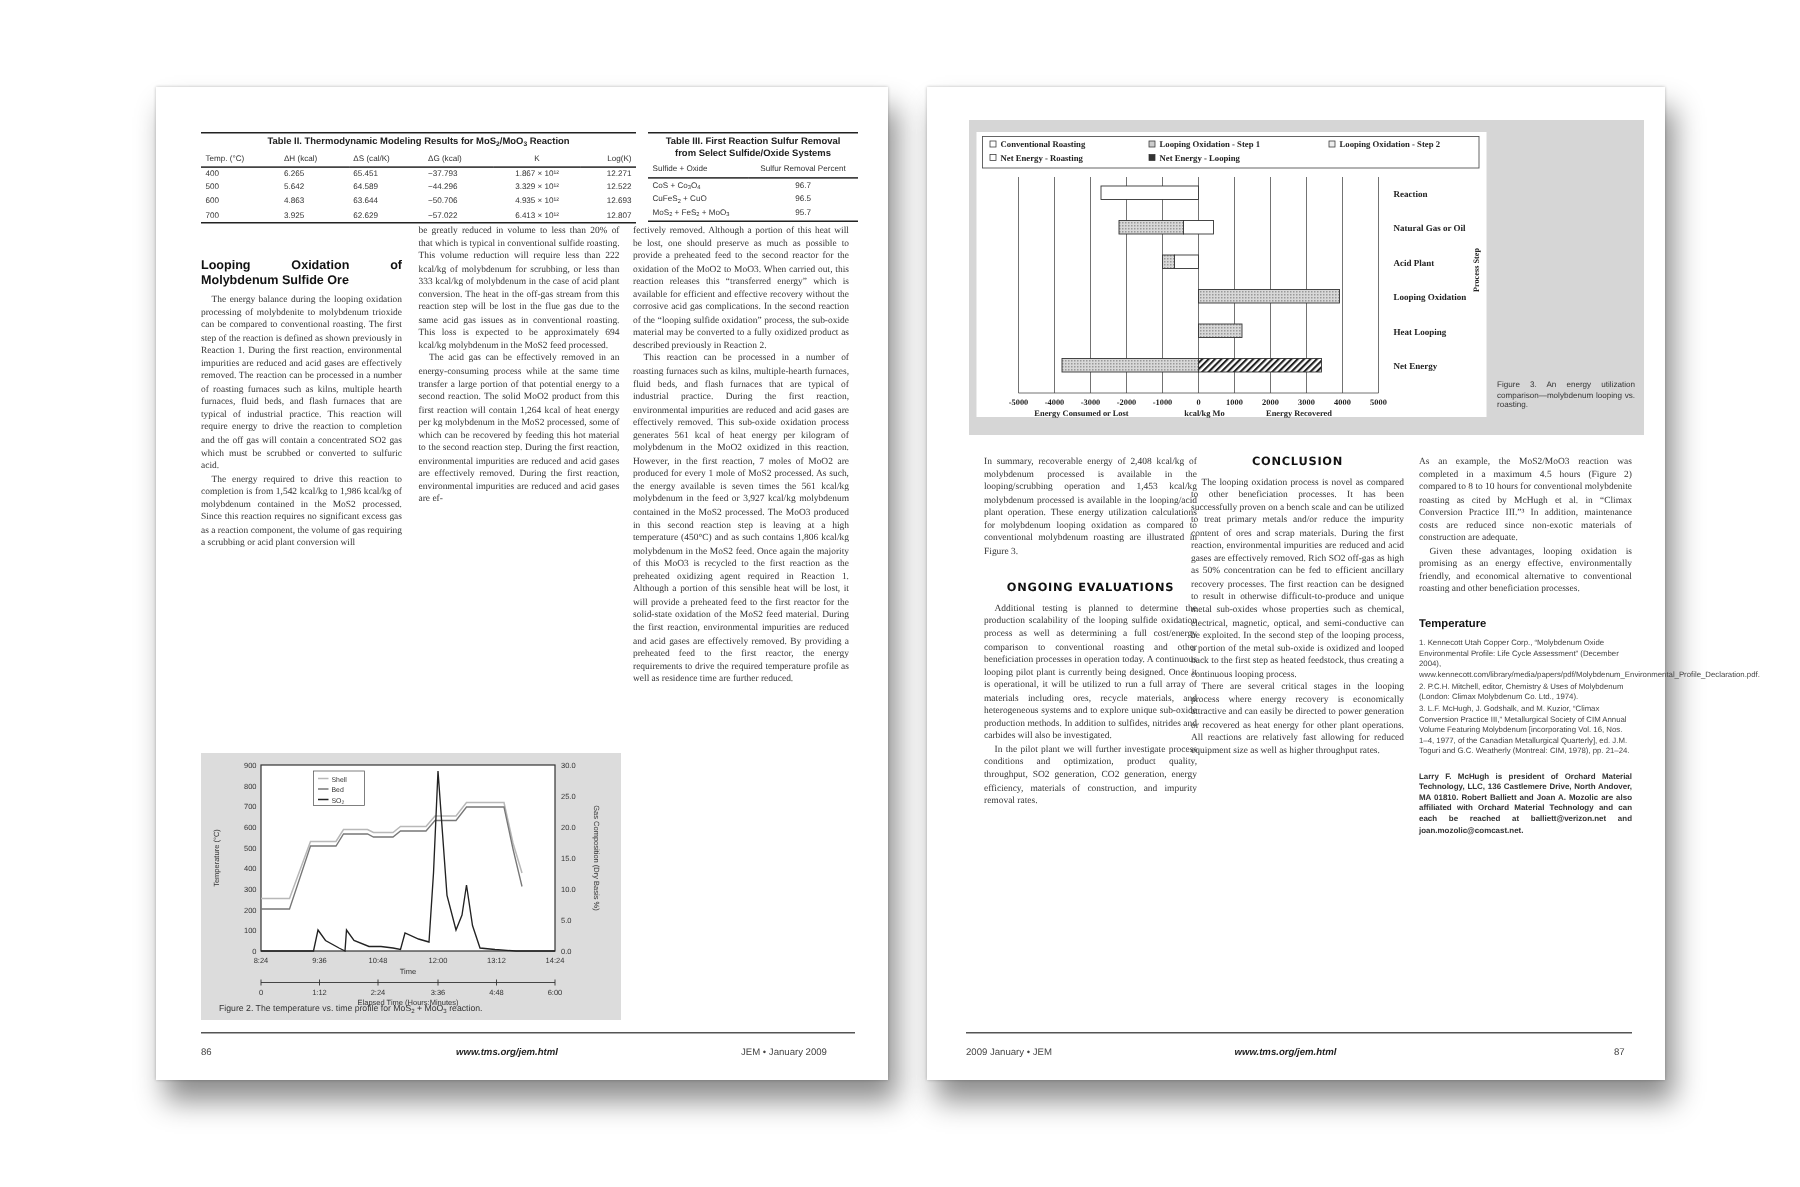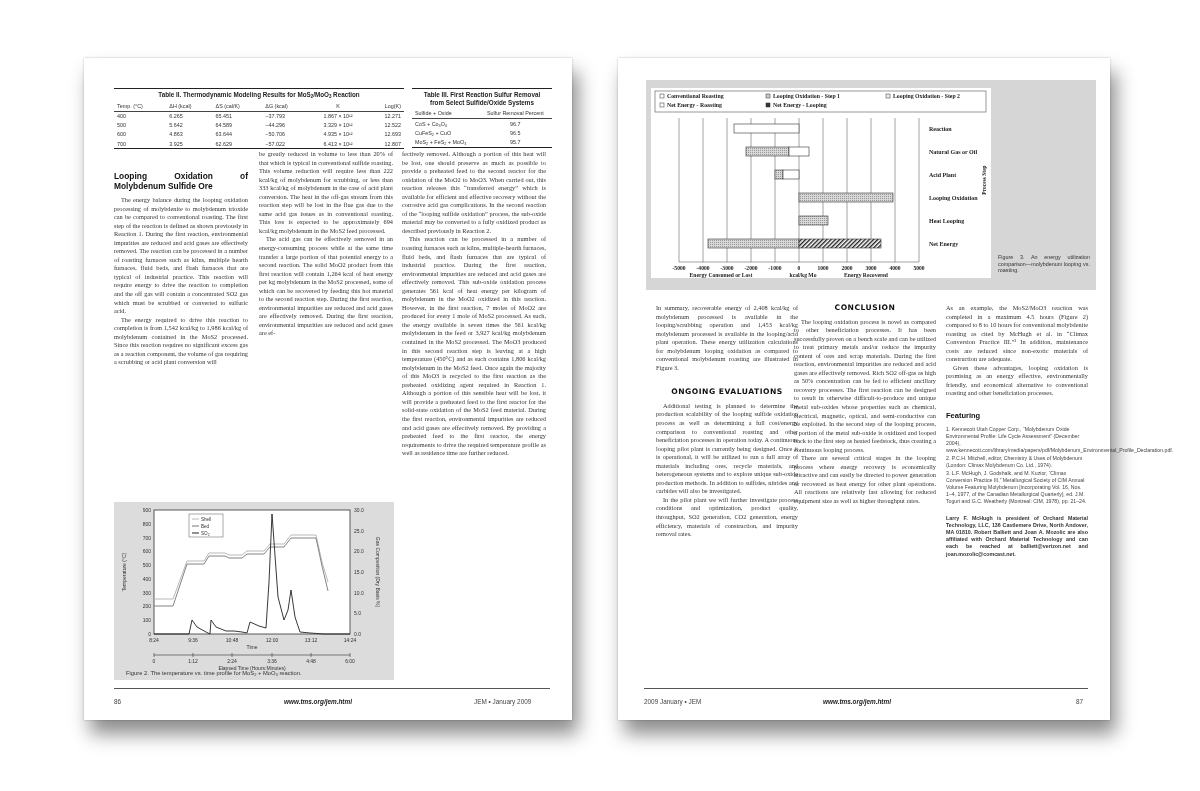--- a/index.html
+++ b/index.html
@@ -3,21 +3,21 @@
 <meta charset="utf-8">
 <style>
   * { box-sizing: border-box; margin: 0; padding: 0; }
   html, body { width: 1200px; height: 791px; background: #ffffff; overflow: hidden; }
   body { position: relative; font-family: "Liberation Serif", serif; color: #222; }
 
   .page {
     position: absolute; background: #fff;
     box-shadow: 6px 14px 18px rgba(0,0,0,0.45), 0 0 2px rgba(0,0,0,0.25);
   }
-  #page-left { left: 84px; top: 58px; width: 488px; height: 662px; }
+  #page-left { left: 104px; top: 58px; width: 488px; height: 662px; }
   #page-right { left: 618px; top: 58px; width: 492px; height: 662px; }
 
   .col { position: absolute; font-size: 6.3px; line-height: 8.55px; text-align: justify; color: #333; }
   .col p { text-indent: 7px; }
   .col p.noindent { text-indent: 0; }
   .h2 { font-family: "Liberation Sans", sans-serif; font-weight: bold; font-size: 8.4px; line-height: 10px; color: #111; margin-bottom: 5px; }
   .h-center { font-family: "DejaVu Sans", sans-serif; font-weight: bold; font-size: 7.6px; text-align: center; letter-spacing: 0.5px; color: #111; margin: 16px 0 5px; }
   .h-refs { font-family: "Liberation Sans", sans-serif; font-weight: bold; font-size: 7.5px; color: #111; margin: 14px 0 5px; }
   sub { font-size: 70%; vertical-align: -1px; line-height: 0; }
 
@@ -324,21 +324,21 @@
 
   <div class="col" style="left:176px; top:246px; width:142px;">
     <div class="h-center" style="margin-top:0;">CONCLUSION</div>
     <p>The looping oxidation process is novel as compared to other beneficiation processes. It has been successfully proven on a bench scale and can be utilized to treat primary metals and/or reduce the impurity content of ores and scrap materials. During the first reaction, environmental impurities are reduced and acid gases are effectively removed. Rich SO2 off-gas as high as 50% concentration can be fed to efficient ancillary recovery processes. The first reaction can be designed to result in otherwise difficult-to-produce and unique metal sub-oxides whose properties such as chemical, electrical, magnetic, optical, and semi-conductive can be exploited. In the second step of the looping process, a portion of the metal sub-oxide is oxidized and looped back to the first step as heated feedstock, thus creating a continuous looping process.</p>
     <p>There are several critical stages in the looping process where energy recovery is economically attractive and can easily be directed to power generation or recovered as heat energy for other plant operations. All reactions are relatively fast allowing for reduced equipment size as well as higher throughput rates.</p>
   </div>
 
   <div class="col" style="left:328px; top:246px; width:142px;">
     <p class="noindent">As an example, the MoS2/MoO3 reaction was completed in a maximum 4.5 hours (Figure 2) compared to 8 to 10 hours for conventional molybdenite roasting as cited by McHugh et al. in “Climax Conversion Practice III.”³ In addition, maintenance costs are reduced since non-exotic materials of construction are adequate.</p>
     <p>Given these advantages, looping oxidation is promising as an energy effective, environmentally friendly, and economical alternative to conventional roasting and other beneficiation processes.</p>
-    <div class="h-refs">Featuring</div>
+    <div class="h-refs">Temperature</div>
     <div class="ref">1. Kennecott Utah Copper Corp., “Molybdenum Oxide Environmental Profile: Life Cycle Assessment” (December 2004), www.kennecott.com/library/media/papers/pdf/Molybdenum_Environmental_Profile_Declaration.pdf.</div>
     <div class="ref">2. P.C.H. Mitchell, editor, Chemistry &amp; Uses of Molybdenum (London: Climax Molybdenum Co. Ltd., 1974).</div>
     <div class="ref">3. L.F. McHugh, J. Godshalk, and M. Kuzior, “Climax Conversion Practice III,” Metallurgical Society of CIM Annual Volume Featuring Molybdenum [incorporating Vol. 16, Nos. 1–4, 1977, of the Canadian Metallurgical Quarterly], ed. J.M. Toguri and G.C. Weatherly (Montreal: CIM, 1978), pp. 21–24.</div>
     <div class="bio">Larry F. McHugh is president of Orchard Material Technology, LLC, 136 Castlemere Drive, North Andover, MA 01810. Robert Balliett and Joan A. Mozolic are also affiliated with Orchard Material Technology and can each be reached at balliett@verizon.net and joan.mozolic@comcast.net.</div>
   </div>
 
   <div class="rule" style="left:26px; top:630px; width:444px;"></div>
   <div class="footer" style="left:26px;">2009 January • JEM</div>
   <div class="footer url" style="left:205px;">www.tms.org/jem.html</div>
   <div class="footer" style="left:458px;">87</div>

